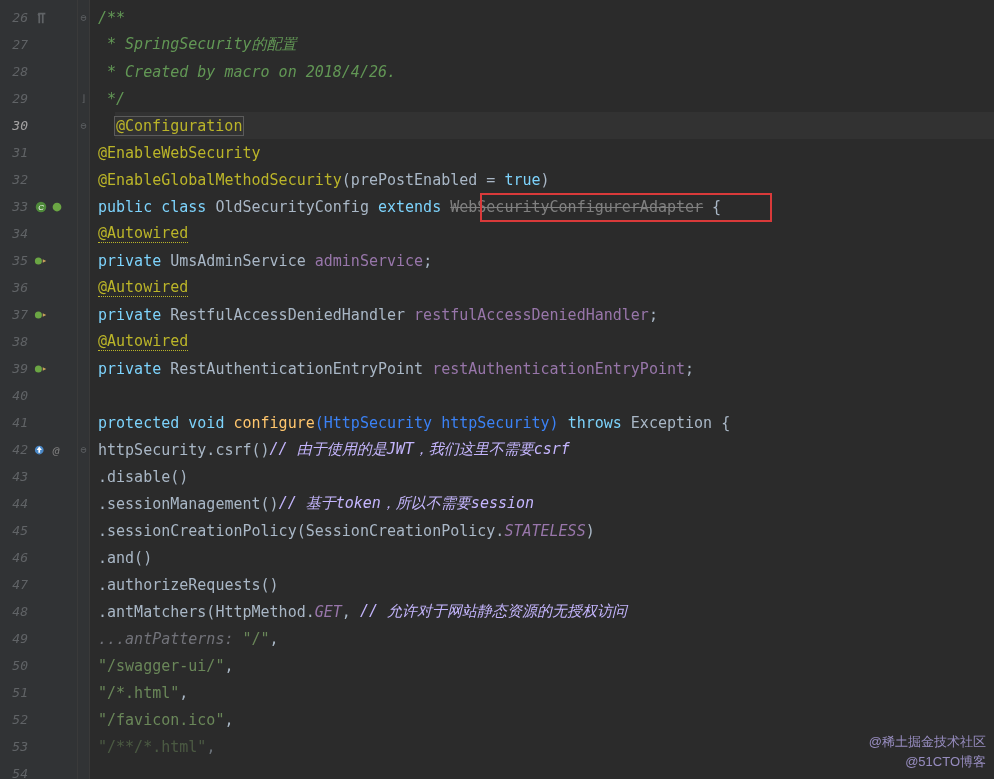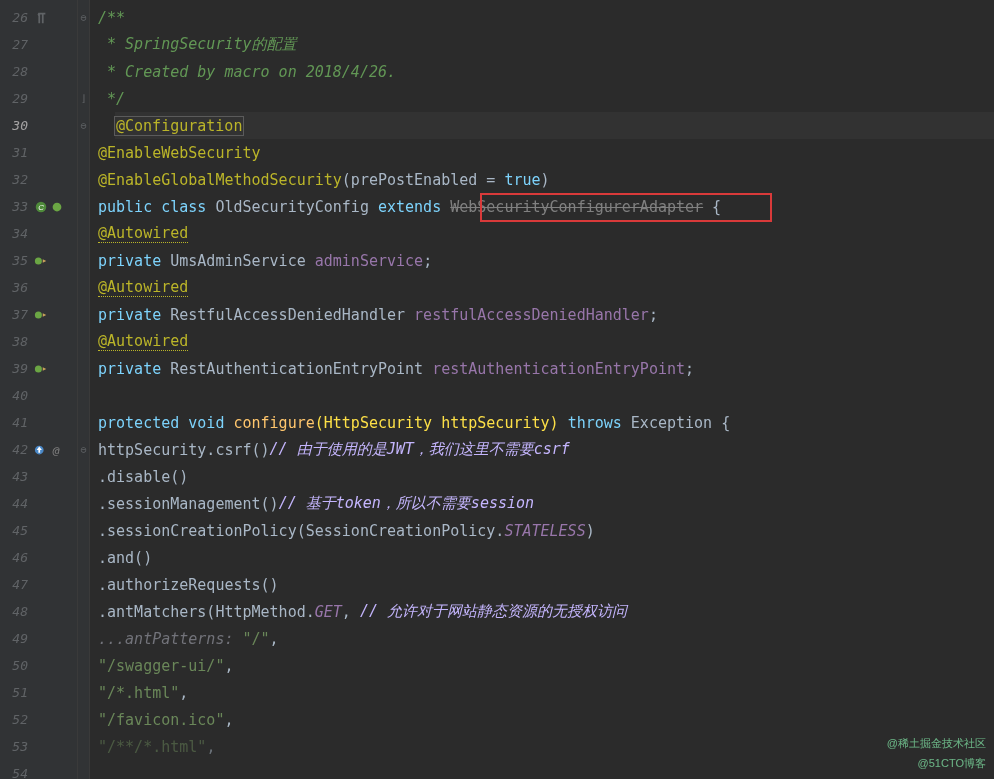--- a/index.html
+++ b/index.html
@@ -86,38 +86,38 @@
   outline: 1px solid #5b5b5b;
   padding: 0 1px;
 }
 .c-comment { color: #c4b5fd; font-style: italic; }
 .c-doc { color: #629755; font-style: italic; }
 .c-annot { color: #bbb529; }
 .c-annot.under { border-bottom: 1px dotted #bbb529; }
 .c-keyword { color: #7dd3fc; }
 .c-class { color: #a9b7c6; }
 .c-method { color: #ffc66d; }
-.c-param { color: #fde047; }
+.c-param { color: #3b82f6; }
 .c-string { color: #6a8759; }
 .c-field-static { color: #9876aa; font-style: italic; }
 .c-field { color: #9876aa; }
 .c-paramname { color: #72737a; font-style: italic; }
 .c-punct { color: #a9b7c6; }
 .c-deprecated { color: #808080; text-decoration: line-through; }
 .red-box {
   position: absolute;
   border: 2px solid #d93a3a;
   pointer-events: none;
 }
 .watermark {
   position: absolute;
   right: 8px;
-  color: #86efac;
+  color: #c4b5fd;
   font-family: sans-serif;
-  font-size: 11px;
+  font-size: 13px;
   opacity: 0.7;
 }
 .wm1 { bottom: 28px; }
 .wm2 { bottom: 8px; }
 </style>
 </head>
 <body>
 
 <div class="editor">
   <div class="gutter">

